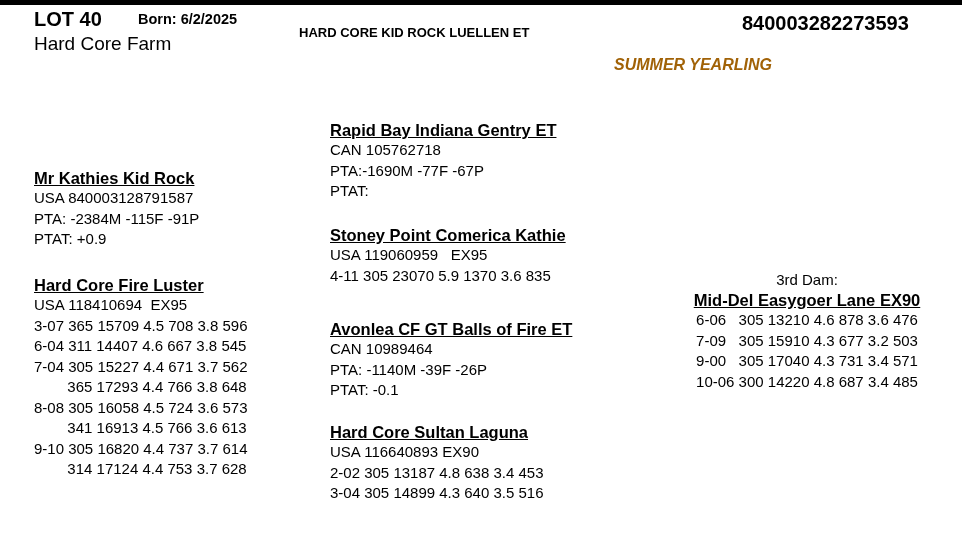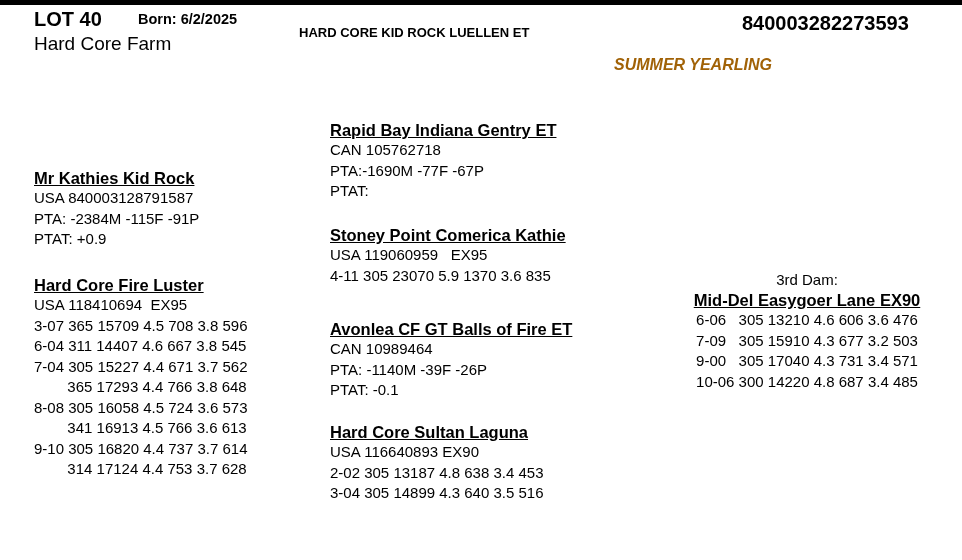--- a/index.html
+++ b/index.html
@@ -199,20 +199,20 @@
       <div class="line">2-02 305 13187 4.8 638 3.4 453</div>
       <div class="line">3-04 305 14899 4.3 640 3.5 516</div>
     </div>
 
   </div>
 
   <div class="col col3">
     <div class="block abs" style="left:0; top:162px; width:290px;text-align:center;">
       <div class="plain-title">3rd Dam:</div>
       <div class="block-title">Mid-Del Easygoer Lane EX90</div>
-      <div class="line">6-06   305 13210 4.6 606 3.6 476</div>
+      <div class="line">6-06   305 13210 4.6 878 3.6 476</div>
       <div class="line">7-09   305 15910 4.3 677 3.2 503</div>
       <div class="line">9-00   305 17040 4.3 731 3.4 571</div>
       <div class="line">10-06 300 14220 4.8 687 3.4 485</div>
     </div>
   </div>
 
 </div>
 
 </body></html>

